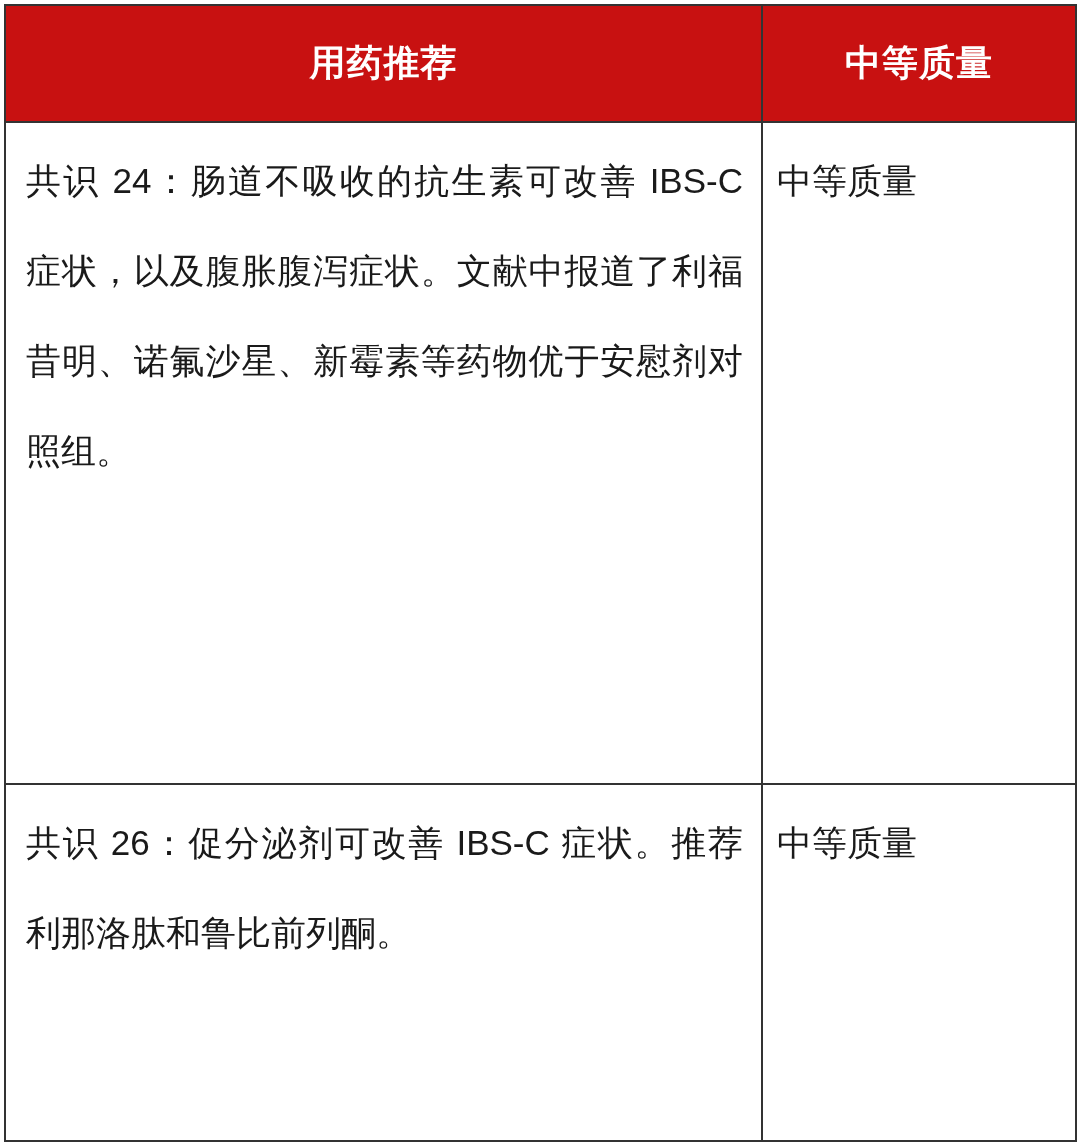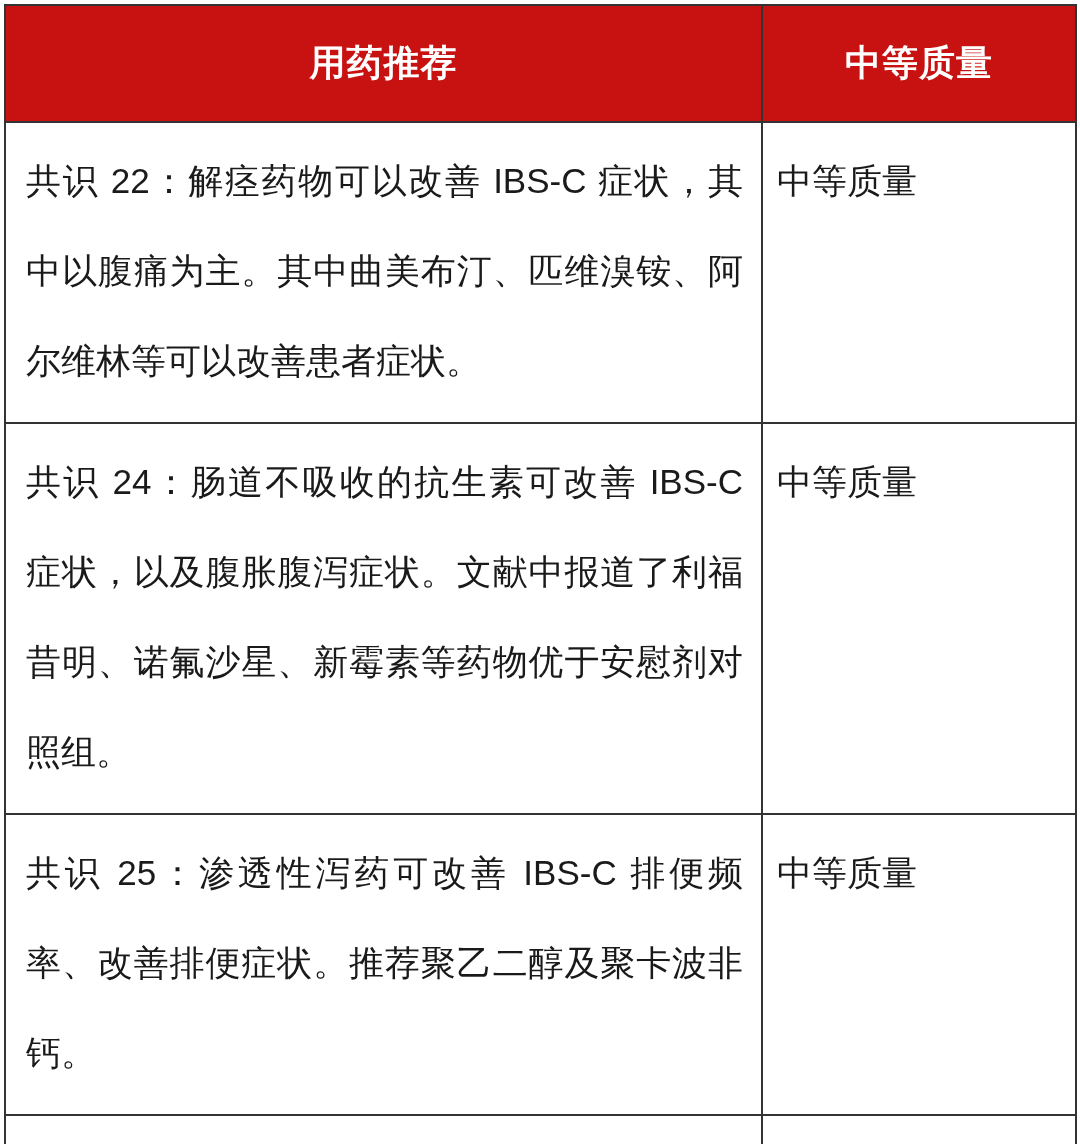--- a/index.html
+++ b/index.html
@@ -67,30 +67,22 @@
       <col class="col-rec">
       <col class="col-ev">
     </colgroup>
     <thead>
       <tr class="header-row">
         <th>用药推荐</th>
         <th>中等质量</th>
       </tr>
     </thead>
     <tbody>
-      <tr class="body-row row-tall">
-        <td class="rec-cell">共识 22：解痉药物可以改善 IBS-C 症状，其中以腹痛为主。其中曲美布汀、匹维溴铵、阿尔维林等可以改善患者症状。</td>
-        <td class="ev-cell">中等质量</td>
-      </tr>
       <tr class="body-row row-tall2">
         <td class="rec-cell">共识 24：肠道不吸收的抗生素可改善 IBS-C 症状，以及腹胀腹泻症状。文献中报道了利福昔明、诺氟沙星、新霉素等药物优于安慰剂对照组。</td>
-        <td class="ev-cell">中等质量</td>
-      </tr>
-      <tr class="body-row row-short">
-        <td class="rec-cell">共识 25：渗透性泻药可改善 IBS-C 排便频率、改善排便症状。推荐聚乙二醇及聚卡波非钙。</td>
         <td class="ev-cell">中等质量</td>
       </tr>
       <tr class="body-row row-short2">
         <td class="rec-cell">共识 26：促分泌剂可改善 IBS-C 症状。推荐利那洛肽和鲁比前列酮。</td>
         <td class="ev-cell">中等质量</td>
       </tr>
     </tbody>
   </table>
 </div>
 

